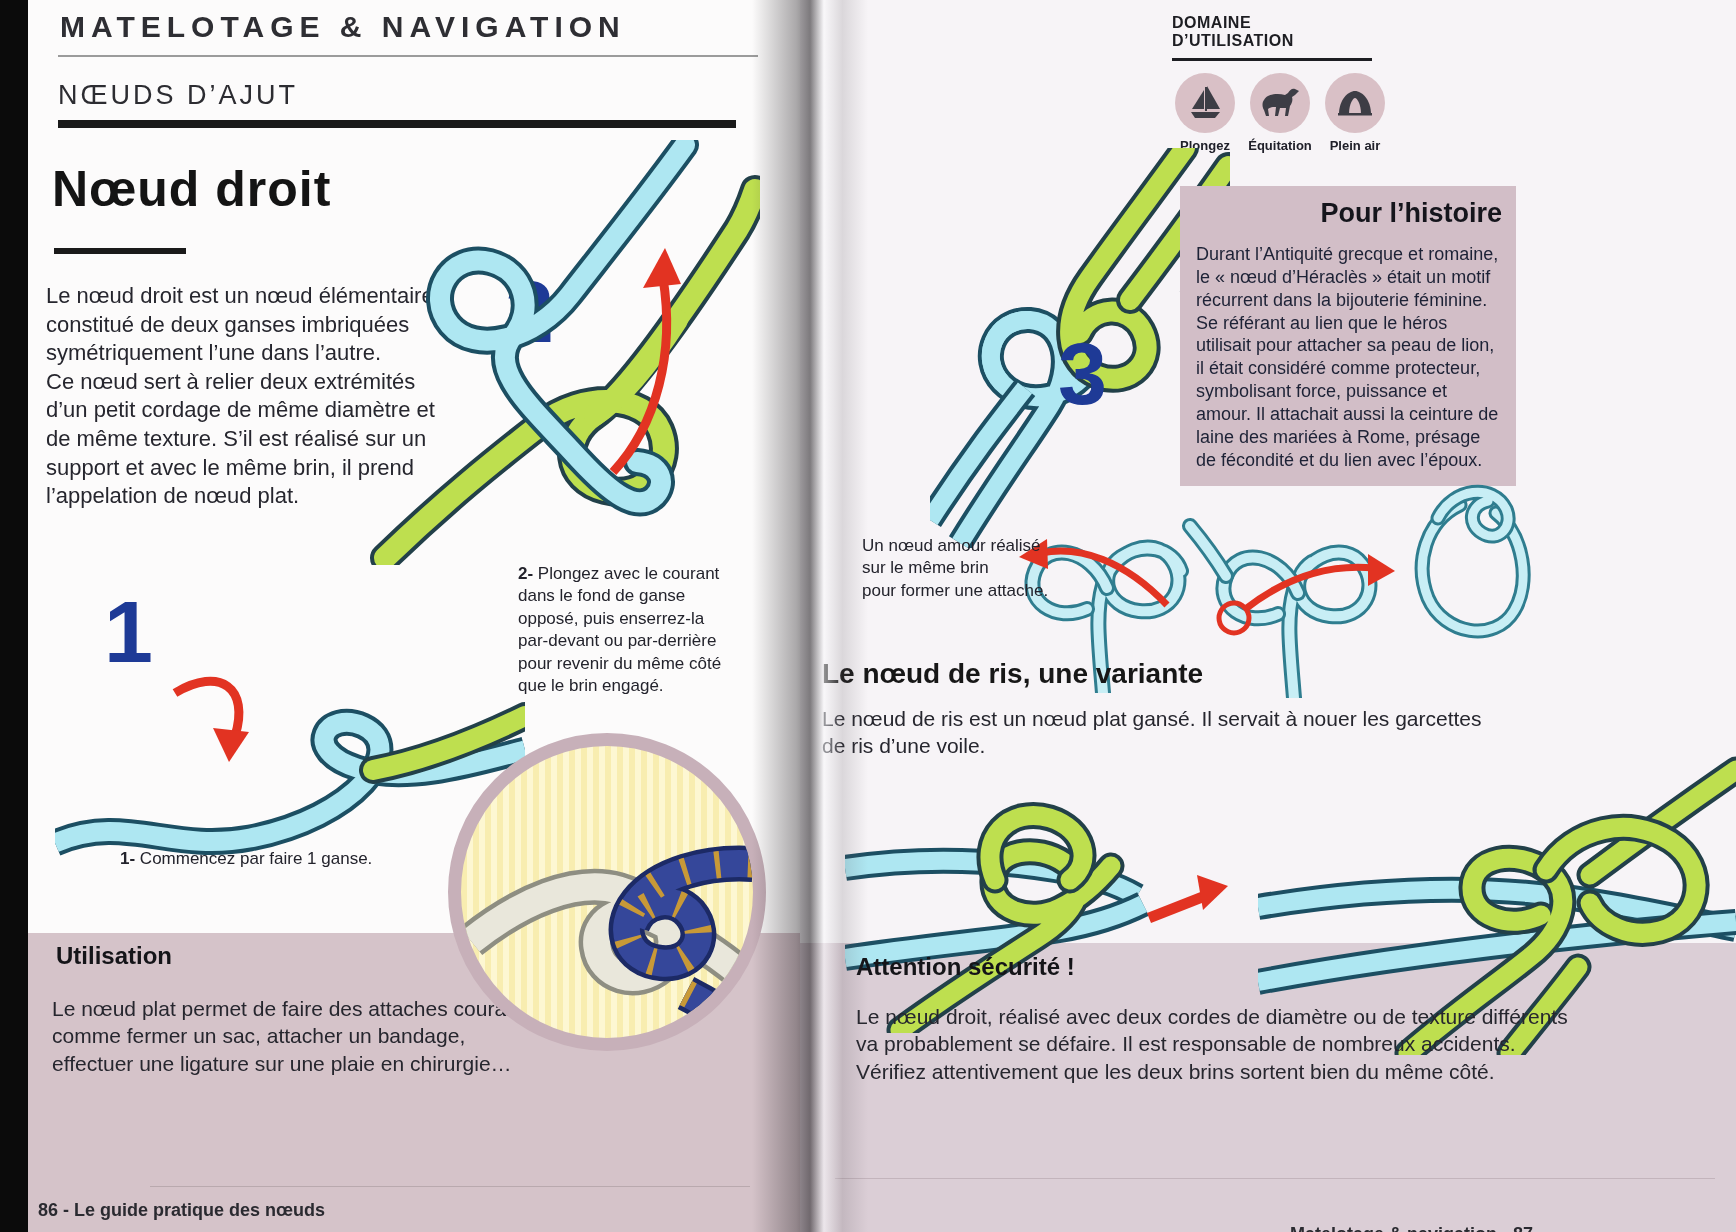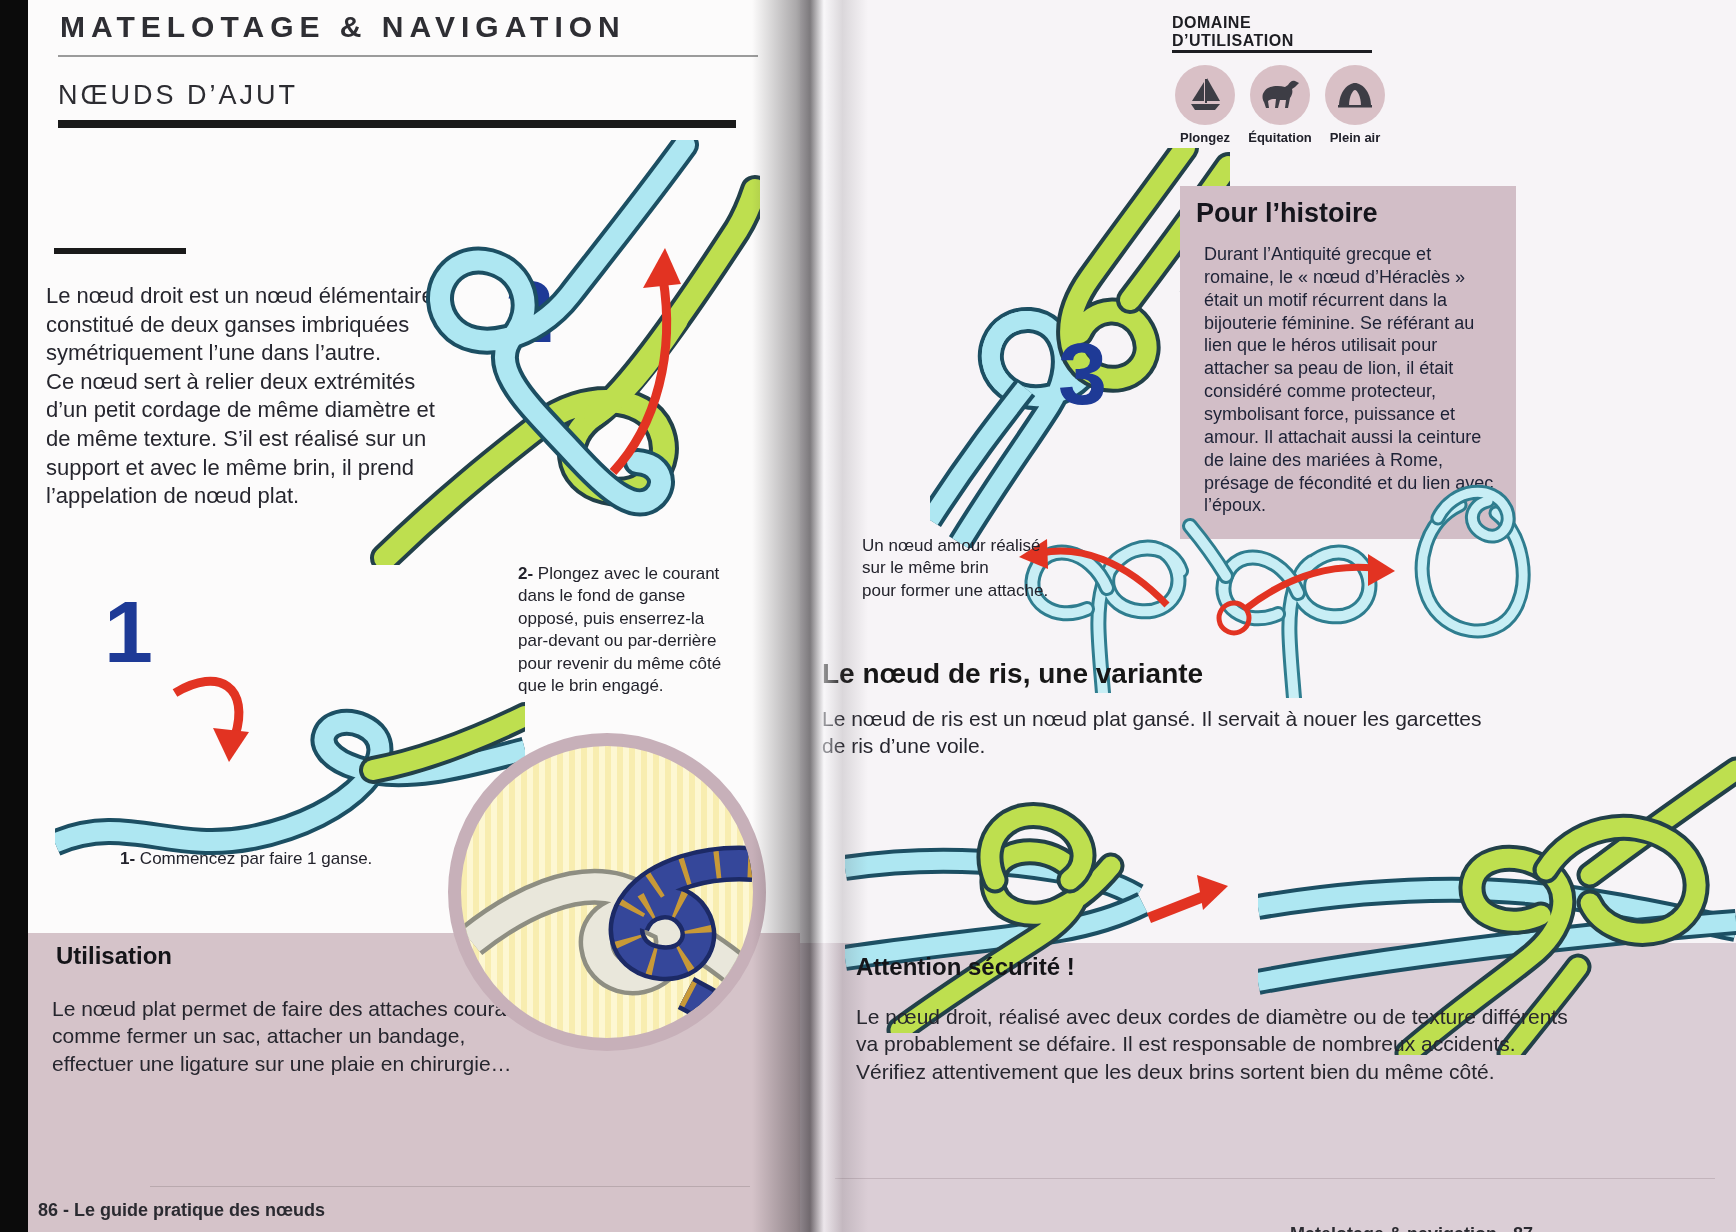--- a/index.html
+++ b/index.html
@@ -28,26 +28,26 @@
   .main-title{left:52px;top:160px;font-size:50px;font-weight:800;color:#141414;letter-spacing:1px;}
   .rule-title{left:54px;top:248px;width:132px;height:6px;background:#1a1a1a;}
   .intro{left:46px;top:282px;width:402px;font-size:22px;line-height:1.3;color:#26262e;}
 
   .step-number{font-size:88px;font-weight:800;color:#1e3a96;line-height:1;}
   .caption{font-size:17px;line-height:1.32;color:#23232c;}
   .caption b{font-weight:700;}
 
   
   .histoire-box{left:1180px;top:186px;width:336px;background:#d2bec7;padding:10px 14px 14px 16px;box-sizing:border-box;min-height:270px;}
-  .histoire-box h2{margin:2px 0 14px 0;font-size:27px;color:#15151c;}
-  .histoire-box p{margin:8px;font-size:18px;line-height:1.27;color:#1d2236;}
+  .histoire-box h2{margin:2px 0 14px 0;font-size:27px;color:#15151c;text-align:right;}
+  .histoire-box p{margin:0;font-size:18px;line-height:1.27;color:#1d2236;}
 
   
   .domain-wrap{left:1172px;top:14px;width:230px;}
-  .domain-title{font-size:16px;font-weight:700;letter-spacing:0.5px;color:#1d1d22;border-bottom:3px solid #1d1d22;padding-bottom:0;width:200px;}
+  .domain-title{font-size:16px;font-weight:700;letter-spacing:0.5px;color:#1d1d22;border-bottom:3px solid #1d1d22;padding-bottom:8px;width:200px;}
   .domain-icons{display:flex;gap:9px;margin-top:12px;}
   .domain-item{width:66px;text-align:center;}
   .domain-circle{width:60px;height:60px;border-radius:50%;background:#d9c0c6;margin:0 auto;display:flex;align-items:center;justify-content:center;}
   .domain-label{margin-top:5px;font-size:13px;font-weight:700;color:#20202a;}
 
   .sub-heading{font-size:28px;font-weight:800;color:#171717;}
   .body-21{font-size:21px;line-height:1.3;color:#26262e;}
 
   
   .band-heading{font-size:24px;font-weight:800;color:#141418;}
@@ -69,20 +69,21 @@
   <div class="page-left"></div>
   <div class="page-right"></div>
   <div class="band-left"></div>
   <div class="band-right"></div>
   <div class="spine-black"></div>
 
   <div class="abs kicker">MATELOTAGE &amp; NAVIGATION</div>
   <div class="abs rule-thin-top"></div>
   <div class="abs section-title">NŒUDS D’AJUT</div>
   <div class="abs rule-thick"></div>
+  <div class="abs main-title">Nœud droit</div>
   <div class="abs rule-title"></div>
   <div class="abs intro prelines">Le nœud droit est un nœud élémentaire, constitué de deux ganses imbriquées symétriquement l’une dans l’autre.
 Ce nœud sert à relier deux extrémités d’un petit cordage de même diamètre et de même texture. S’il est réalisé sur un support et avec le même brin, il prend l’appelation de nœud plat.</div>
 
   <div class="abs step-number" style="left:505px;top:268px;">2</div>
   <svg class="abs" style="left:365px;top:140px;" width="395" height="425" viewBox="0 0 395 425">
     <path d="M 20,418 C 80,360 130,320 175,285 C 220,250 280,255 295,290 C 310,325 280,360 240,350 C 200,340 196,298 230,275 C 262,253 320,170 372,90 C 380,77 386,62 390,50" fill="none" stroke="#224049" stroke-width="30" stroke-linecap="round"></path>
     <path d="M 20,418 C 80,360 130,320 175,285 C 220,250 280,255 295,290 C 310,325 280,360 240,350 C 200,340 196,298 230,275 C 262,253 320,170 372,90 C 380,77 386,62 390,50" fill="none" stroke="#bedf4f" stroke-width="22" stroke-linecap="round"></path>
     <path d="M 320,5 C 280,60 240,110 205,155 C 170,200 110,215 85,185 C 60,155 85,112 125,122 C 160,131 170,170 148,196 C 120,230 170,270 215,320 C 245,352 272,374 290,356 C 302,343 296,324 272,322" fill="none" stroke="#1c4f63" stroke-width="28" stroke-linecap="round"></path>
     <path d="M 320,5 C 280,60 240,110 205,155 C 170,200 110,215 85,185 C 60,155 85,112 125,122 C 160,131 170,170 148,196 C 120,230 170,270 215,320 C 245,352 272,374 290,356 C 302,343 296,324 272,322" fill="none" stroke="#aee7f2" stroke-width="20" stroke-linecap="round"></path>

